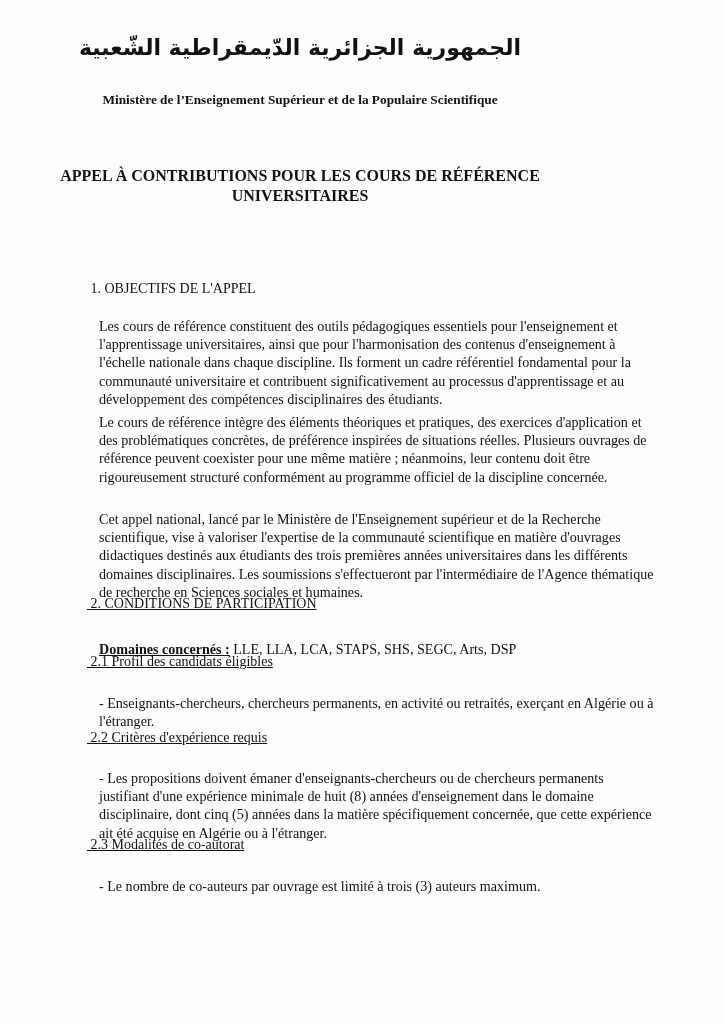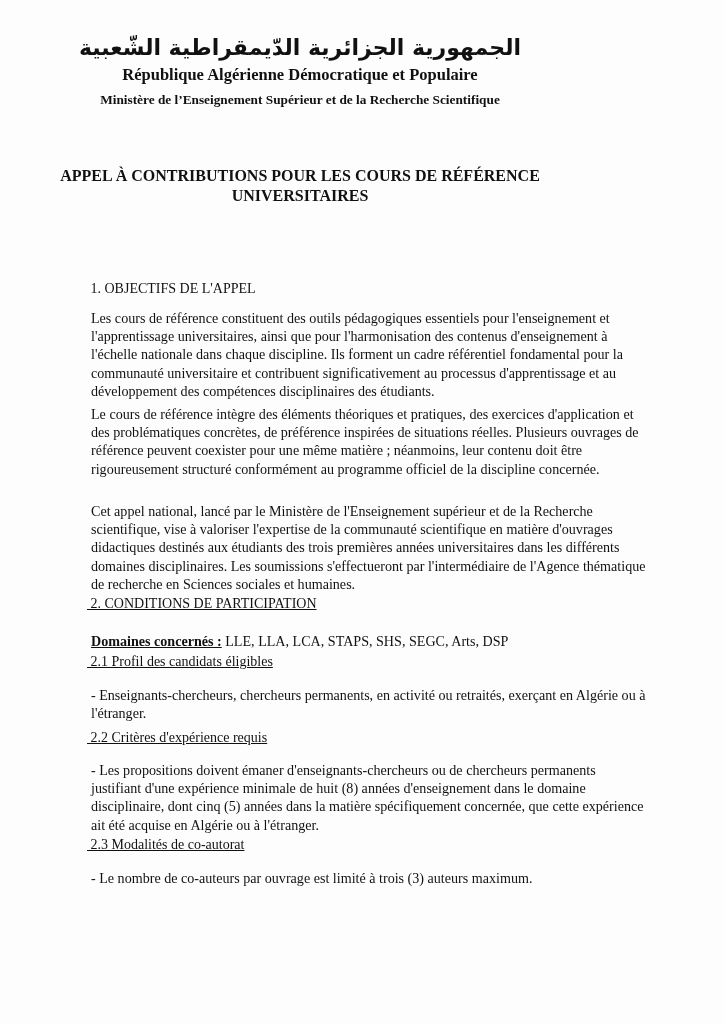--- a/index.html
+++ b/index.html
@@ -64,35 +64,34 @@
       line-height: 18px;
       white-space: pre;
     }
     .ul { text-decoration: underline; }
     .para {
       position: absolute;
       left: 87px;
       width: 556px;
       font-size: 14.1px;
       line-height: 18.2px;
-      margin: 4px;
+      margin: 12px;
     }
     .inline-label {
       font-weight: bold;
       text-decoration: underline;
     }
   </style>
 </head>
 <body>
 
 <div class="page">
 
   <div class="header arabic">الجمهورية الجزائرية الدّيمقراطية الشّعبية</div>
-  <div class="header republic">République Algérienne Démocratique et Populaire</div>
-  <div class="header ministry">Ministère de l’Enseignement Supérieur et de la Recherche Scientifique</div>
+  <div class="header ministry">Ministère de l’Enseignement Supérieur et de la Populaire Scientifique</div>
 
   <div class="header main-title">
     <div>APPEL À CONTRIBUTIONS POUR LES COURS DE RÉFÉRENCE</div>
     <div>UNIVERSITAIRES</div>
   </div>
 
   <div class="h1" style="left:87px; top:280px;"> 1. OBJECTIFS DE L'APPEL</div>
 
   <p class="para" style="top:305px;">Les cours de référence constituent des outils pédagogiques essentiels pour l'enseignement et l'apprentissage universitaires, ainsi que pour l'harmonisation des contenus d'enseignement à l'échelle nationale dans chaque discipline. Ils forment un cadre référentiel fondamental pour la communauté universitaire et contribuent significativement au processus d'apprentissage et au développement des compétences disciplinaires des étudiants.</p>
   <p class="para" style="top:401px;">Le cours de référence intègre des éléments théoriques et pratiques, des exercices d'application et des problématiques concrètes, de préférence inspirées de situations réelles. Plusieurs ouvrages de référence peuvent coexister pour une même matière ; néanmoins, leur contenu doit être rigoureusement structuré conformément au programme officiel de la discipline concernée.</p>

